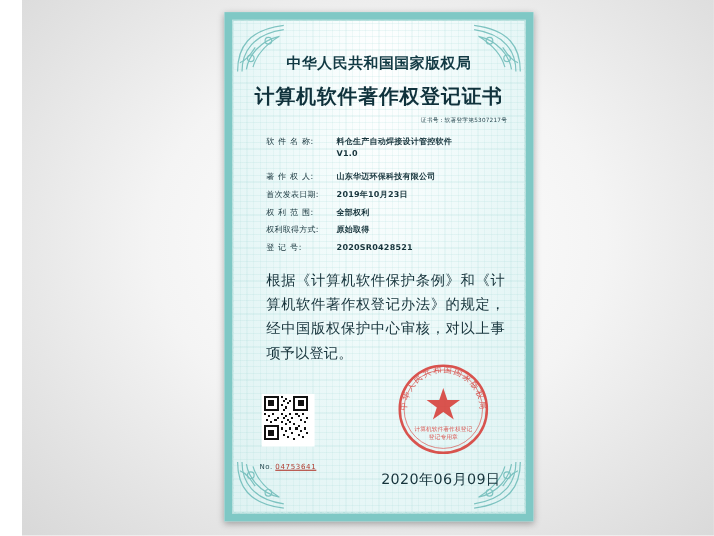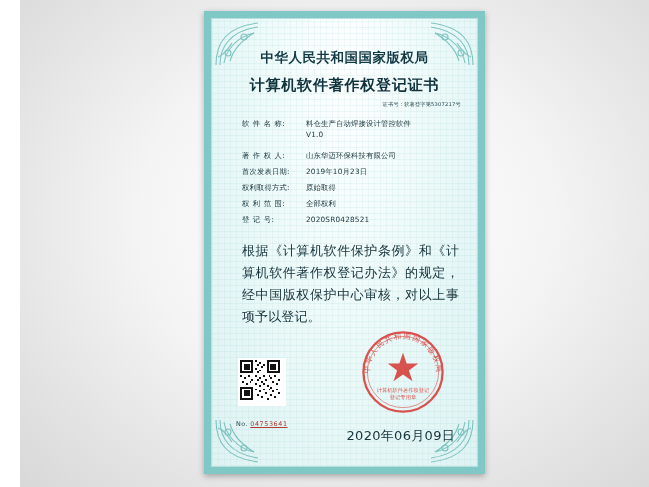--- a/index.html
+++ b/index.html
@@ -84,21 +84,21 @@
   }
   .title-main {
     font-family: "DejaVu Serif", serif;
     font-size: 13.5px;
     letter-spacing: 0.5px;
     color: #123a44;
     font-weight: 700;
   }
   .title-sub {
     font-family: Liberation Sans, sans-serif;
-    font-size: 15px;
+    font-size: 18px;
     letter-spacing: 0.8px;
     color: #10323c;
     font-weight: 700;
     margin-top: 9px;
   }
   .cert-no {
     font-size: 5.2px;
     color: #2a4a52;
     margin-top: 6px;
     letter-spacing: 0.2px;
@@ -122,20 +122,21 @@
   .field-label {
     width: 64px;
     flex: 0 0 64px;
     letter-spacing: 0.6px;
     white-space: nowrap;
   }
   .field-label.tight { letter-spacing: 0.2px; }
   .field-value {
     flex: 1;
     letter-spacing: 0.2px;
+    font-weight: bold;
   }
   .field-value .second-line {
     display: block;
   }
   .gap-top { margin-top: 11px; }
 
   .statement {
     margin-top: 14px;
     padding-left: 30px;
     padding-right: 18px;
@@ -274,27 +275,27 @@
             <div class="field-value">山东华迈环保科技有限公司</div>
           </div>
 
 
           <div class="field-row">
             <div class="field-label tight">首次发表日期:</div>
             <div class="field-value">2019年10月23日</div>
           </div>
 
           <div class="field-row">
+            <div class="field-label">权 利 范 围:</div>
+            <div class="field-value">全部权利</div>
+          </div>
+
+          <div class="field-row">
             <div class="field-label tight">权利取得方式:</div>
             <div class="field-value">原始取得</div>
-          </div>
-
-          <div class="field-row">
-            <div class="field-label">权 利 范 围:</div>
-            <div class="field-value">全部权利</div>
           </div>
 
           <div class="field-row">
             <div class="field-label">登 记 号:</div>
             <div class="field-value">2020SR0428521</div>
           </div>
 
         </div>
 
         <div class="statement">根据《计算机软件保护条例》和《计算机软件著作权登记办法》的规定，经中国版权保护中心审核，对以上事项予以登记。</div>

